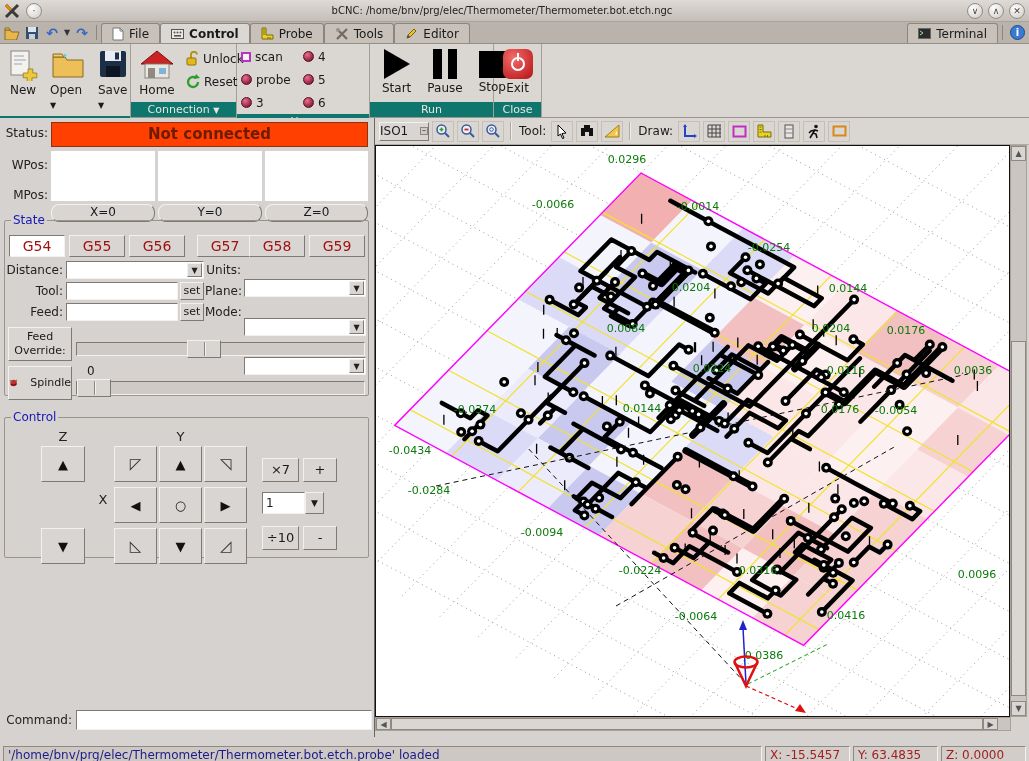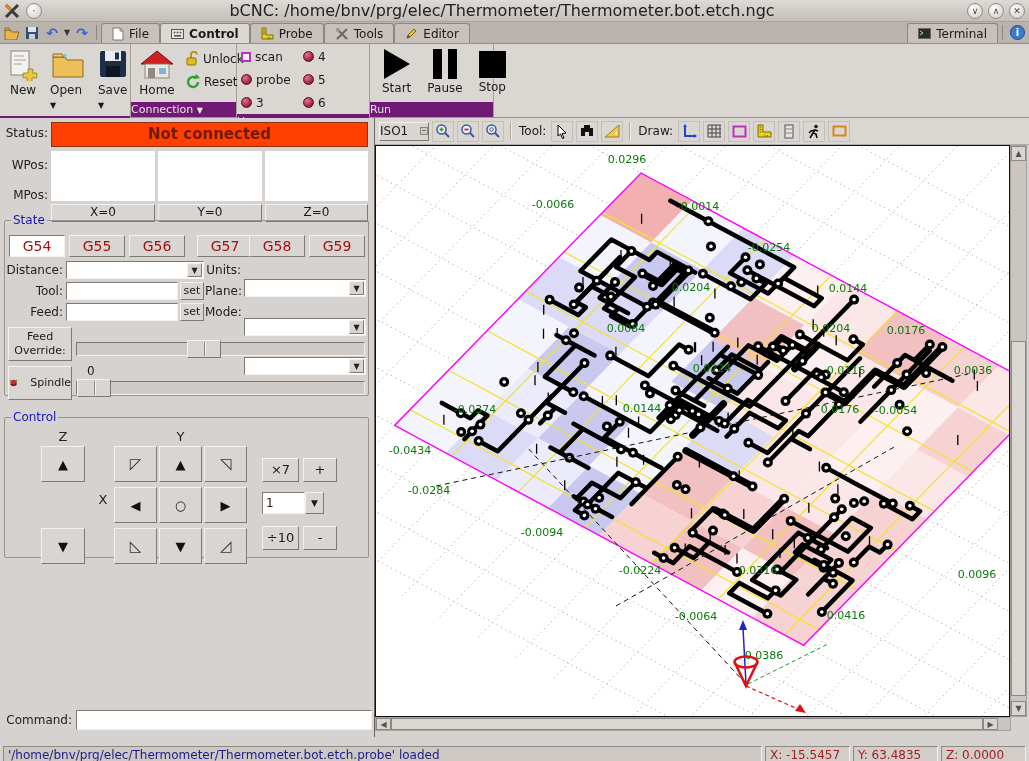--- a/index.html
+++ b/index.html
@@ -1,35 +1,35 @@
 <!DOCTYPE html>
 <html><head>
 <meta charset="utf-8">
 <style>
   html,body{margin:0;padding:0;background:#555;}
   *{box-sizing:border-box;font-family:"DejaVu Sans","Liberation Sans",sans-serif;}
   .app{position:relative;width:1029px;height:761px;background:#d6d2cf;overflow:hidden;font-size:12px;color:#1a1a1a;}
   
   .titlebar{height:22px;background:linear-gradient(#dedad6,#c4beb8);display:flex;align-items:center;padding:0 4px;border-bottom:1px solid #a9a39c;}
-  .titlebar .title{flex:1;text-align:center;font-size:16px;color:#222;white-space:nowrap;overflow:hidden;}
+  .titlebar .title{flex:1;text-align:center;font-size:10px;color:#222;white-space:nowrap;overflow:hidden;}
   .winbtn{width:16px;height:16px;border-radius:50%;background:radial-gradient(circle at 35% 30%,#fdfdfd,#cfcac4);border:1px solid #938d86;margin-left:5px;font-size:9px;line-height:14px;text-align:center;color:#444;}
   .appicon{width:16px;height:16px;margin-right:6px;}
   
   .tabbar{height:22px;background:#bab3ac;display:flex;align-items:stretch;padding:0 2px;border-bottom:1px solid #968f88;}
   .qicon{width:20px;display:flex;align-items:center;justify-content:center;}
   .qsep{width:1px;background:#8d867f;margin:3px 4px;}
   .tab{display:flex;align-items:center;gap:5px;padding:0 10px;margin-top:1px;border:1px solid #8d867f;border-bottom:none;background:#c7c1ba;font-size:12px;border-radius:3px 3px 0 0;}
   .tab.active{background:#dbd7d3;font-weight:bold;}
   .spacer{flex:1;}
   .undo-glyph{color:#3565c5;font-size:14px;font-weight:bold;line-height:10px;}
   
   .ribbon{height:74px;background:#dad6d2;display:flex;align-items:stretch;border-bottom:1px solid #9b958e;}
   .rgroup{display:flex;flex-direction:column;border-right:1px solid #a49e97;}
   .rbody{flex:1;display:flex;align-items:flex-start;padding:2px 4px;gap:4px;}
-  .rlabel{height:15px;background:#701a75;color:#e9e5e1;font-size:11px;text-align:left;line-height:15px;}
+  .rlabel{height:15px;background:#0f766e;color:#e9e5e1;font-size:11px;text-align:center;line-height:15px;}
   .bigbtn{display:flex;flex-direction:column;align-items:center;justify-content:flex-start;padding:2px 3px;font-size:12px;gap:2px;background:transparent;border:1px solid transparent;}
   .smallbtn{display:flex;align-items:center;gap:3px;font-size:12px;padding:1px 2px;}
   .connstack{display:flex;flex-direction:column;justify-content:center;gap:6px;padding-top:4px;}
   .usergrid{display:grid;grid-template-rows:repeat(3,19px);grid-auto-flow:column;grid-auto-columns:58px;align-items:center;padding-top:3px;}
   .ubtn{display:flex;align-items:center;gap:4px;font-size:12px;}
   .orb{width:11px;height:11px;border-radius:50%;background:radial-gradient(circle at 35% 30%,#e87090,#8c1e38 75%);border:1px solid #5c0f22;}
   .scanbox{width:10px;height:10px;border:2px solid #b932c8;background:#f7f3ef;}
   .playicon{width:0;height:0;border-left:26px solid #000;border-top:15px solid transparent;border-bottom:15px solid transparent;}
   .pauseicon{display:flex;gap:6px;}
   .pauseicon div{width:9px;height:30px;background:#000;}
@@ -39,21 +39,21 @@
   .power::after{content:"";position:absolute;left:4px;top:-6px;width:2.5px;height:8px;background:#fff;}
   .rfill{flex:1;border-right:none;}
   
   .main{display:flex;height:619px;}
   .left-panel{position:relative;width:375px;border-right:1px solid #6b665f;background:#d6d2cf;}
   .abs{position:absolute;}
   .rlab{text-align:right;font-size:12px;color:#222;}
   .raised{background:#d9d5d2;border:1px solid;border-color:#f3f1ef #7e7972 #7e7972 #f3f1ef;}
   .sunken{background:#fff;border:1px solid;border-color:#7e7972 #f3f1ef #f3f1ef #7e7972;}
   .statusbig{background:#ff4000;color:#6e1c00;font-weight:bold;font-size:15px;text-align:center;line-height:23px;border:1px solid #903010;}
-  .zerobtn{font-size:12px;text-align:center;line-height:15px;}
+  .zerobtn{font-size:12px;text-align:center;line-height:15px;border-radius:8px;}
   fieldset{border:1px solid #9a948d;border-radius:2px;margin:0;padding:0;position:absolute;}
   legend{color:#1717b8;font-size:12px;margin-left:6px;padding:0 2px;}
   .wcs{font-size:14px;color:#a01212;text-align:center;line-height:20px;}
   .wcs.on{background:#fff;border-color:#7e7972 #f3f1ef #f3f1ef #7e7972;}
   .field{font-size:12px;padding:0 3px;line-height:16px;}
   .combo{position:relative;}
   .combo .dd{position:absolute;right:1px;top:1px;bottom:1px;width:15px;background:#d9d5d2;border:1px solid;border-color:#f3f1ef #7e7972 #7e7972 #f3f1ef;text-align:center;font-size:8px;line-height:14px;color:#222;}
   .setbtn{font-size:11px;text-align:center;line-height:16px;}
   .ovbtn{font-size:11px;text-align:center;display:flex;flex-direction:column;justify-content:center;line-height:14px;}
   .slider{background:#cfcac5;border:1px solid;border-color:#7e7972 #f3f1ef #f3f1ef #7e7972;}
@@ -284,20 +284,31 @@
               <div></div>
             </div>
             <span>Pause</span>
           </div>
         <div class="bigbtn">
             <div class="stopicon"></div>
             <span>Stop</span>
           </div>
       </div>
       <div class="rlabel">Run</div>
+    </div>
+    <div class="rgroup" style="width:48px">
+      <div class="rbody" style="justify-content:center">
+        <div class="bigbtn">
+            <div class="exiticon">
+              <div class="power"></div>
+            </div>
+            <span>Exit</span>
+          </div>
+      </div>
+      <div class="rlabel">Close</div>
     </div>
     <div class="rgroup rfill">
         <div class="rbody"></div>
         <div style="height:15px;background:#dad6d2;"></div>
       </div>
   </div>
 
   <div class="main">
     <div class="left-panel">
       <div class="abs rlab" style="left:0;top:8px;width:48px;">Status:</div>

